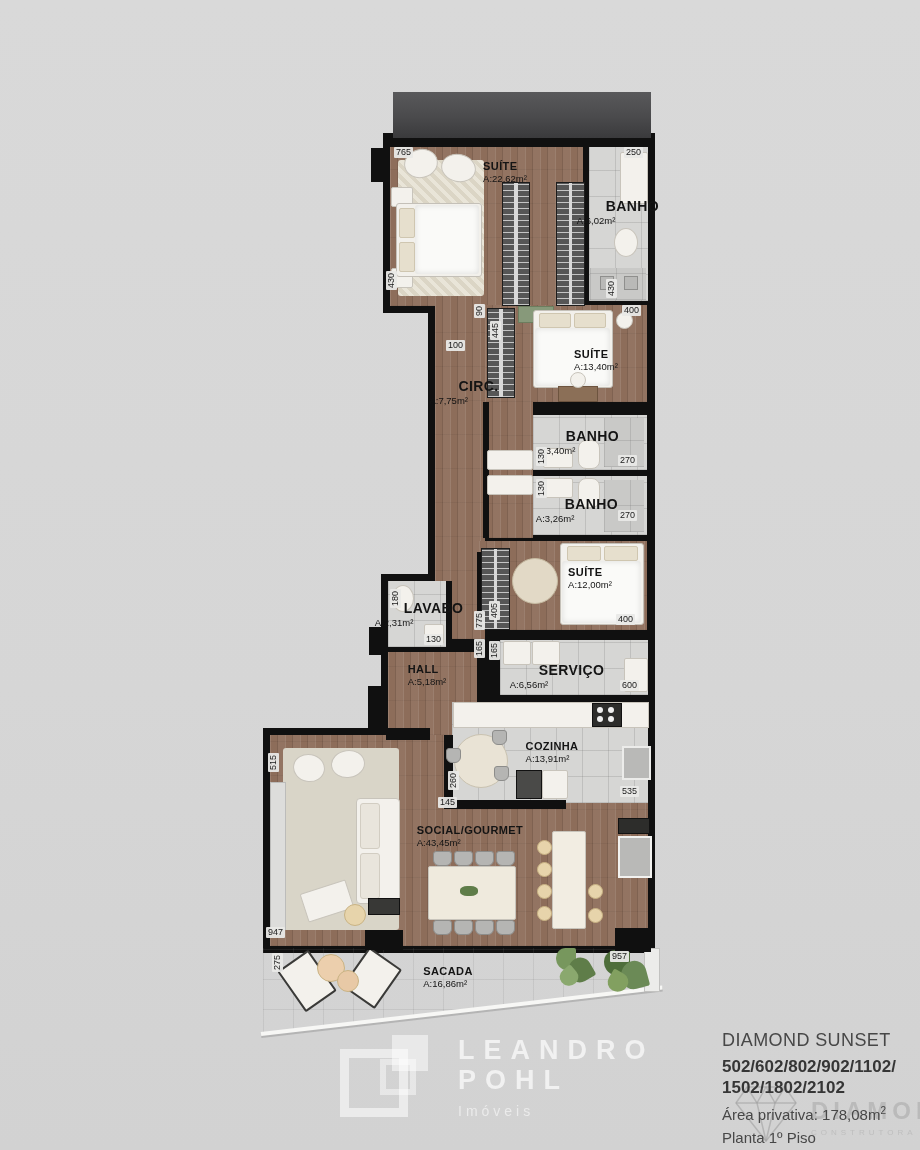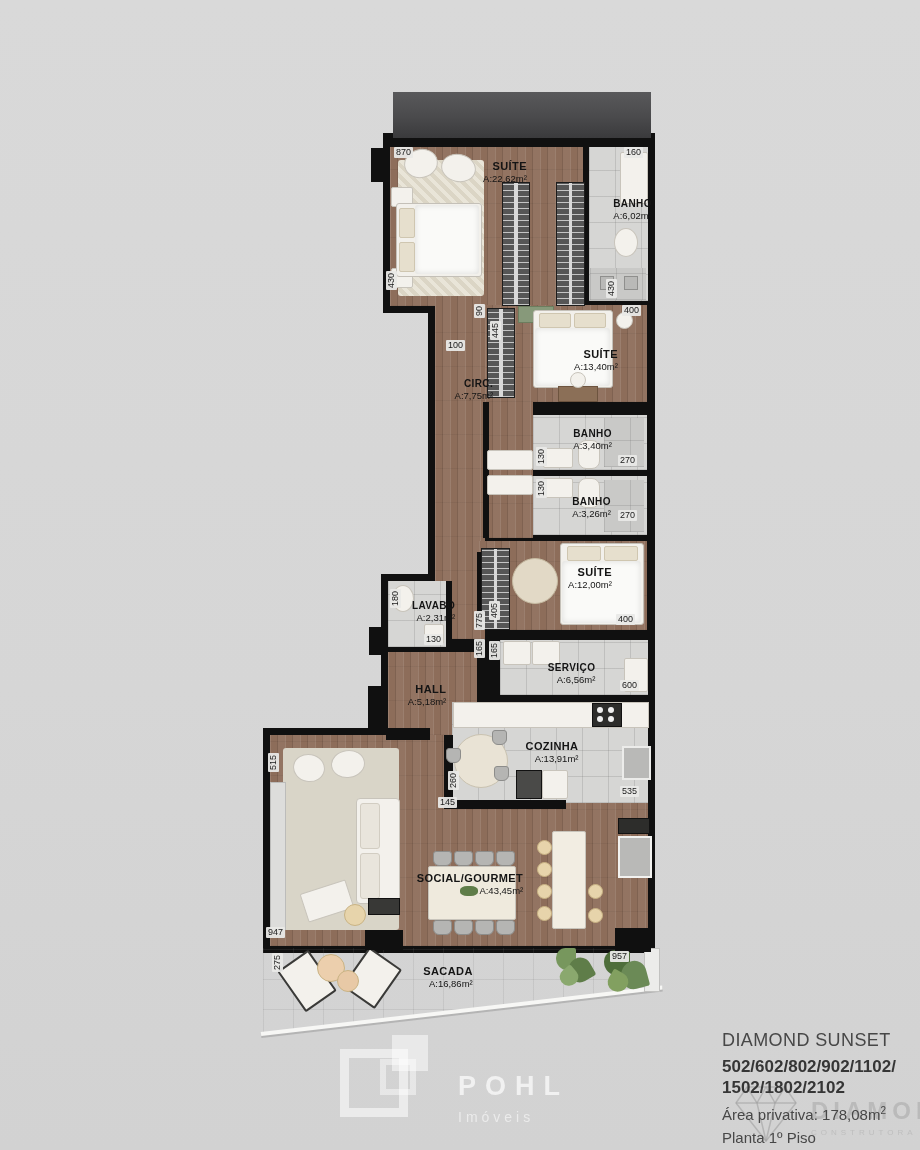--- a/index.html
+++ b/index.html
@@ -34,24 +34,24 @@
       linear-gradient(90deg, rgba(0,0,0,0) 44%, #d8d8d8 44% 56%, rgba(0,0,0,0) 56%),
       repeating-linear-gradient(0deg, rgba(255,255,255,.65) 0 1px, rgba(0,0,0,0) 1px 6px);}
   .bed{position:absolute;z-index:15;background:#f2f0eb;border:1px solid #c4c0b8;border-radius:3px;}
   .bed .pil{position:absolute;background:#e6dfcd;border:1px solid #cfc6b0;border-radius:2px;}
   .bed .duv{position:absolute;background:#fafaf8;border-radius:3px;box-shadow:inset 0 0 6px rgba(0,0,0,.12);}
   .dark{position:absolute;z-index:16;background:#2d2d2b;border:1px solid #111;}
   .stool{position:absolute;z-index:16;background:#e7d4ab;border:1px solid #c9b384;border-radius:50%;}
   .chairgray{position:absolute;z-index:16;background:#b5b5b3;border:1px solid #8d8d8b;border-radius:3px 3px 6px 6px;}
   .plantleaf{position:absolute;border-radius:50% 10% 50% 60%;z-index:18;}
   
-  .rlabel{position:absolute;z-index:25;transform:translateX(-50%);text-align:right;color:#141414;white-space:nowrap;}
+  .rlabel{position:absolute;z-index:25;transform:translateX(-50%);text-align:left;color:#141414;white-space:nowrap;}
   .rlabel .nm{font-weight:bold;font-size:11px;letter-spacing:.4px;}
   .rlabel .ar{font-size:9.5px;margin-top:1px;}
-  .rlabel.sm .nm{font-size:10px;padding-left:29px;}
+  .rlabel.sm .nm{font-size:14px;padding-left:29px;}
   
   .dim{position:absolute;z-index:30;font-size:9px;line-height:11px;color:#1a1a1a;
        background:rgba(233,233,231,.95);padding:0 2px;border-radius:1px;white-space:nowrap;}
   .dim.v{transform-origin:0 0;transform:rotate(-90deg);}
   
   .roof{position:absolute;left:393px;top:92px;width:258px;height:46px;z-index:4;
         background:linear-gradient(180deg,#59595b 0%,#4a4a4c 55%,#3a3a3c 100%);}
   
   .rail{position:absolute;z-index:13;background:#f7f7f5;box-shadow:0 2px 0 rgba(150,150,150,.5);}
   
@@ -60,21 +60,21 @@
   .footer .lb{font-size:17px;font-weight:bold;color:#363636;line-height:21px;}
   .footer .ln{font-size:15px;line-height:20px;margin-top:3px;}
   .footer sup{font-size:10px;}
   
   .wm-realtor{position:absolute;left:340px;top:1035px;z-index:39;display:flex;align-items:flex-start;}
   .wm-realtor .sq-big{width:50px;height:50px;border:9px solid rgba(255,255,255,.55);margin-top:14px;}
   .wm-realtor .sq-fill{position:absolute;left:52px;top:0;width:36px;height:36px;background:rgba(255,255,255,.5);}
   .wm-realtor .sq-mid{position:absolute;left:40px;top:24px;width:24px;height:24px;border:6px solid rgba(255,255,255,.45);}
   .wm-realtor .txt{margin-left:26px;color:rgba(255,255,255,.68);}
   .wm-realtor .nm1{font-size:27px;font-weight:bold;letter-spacing:9px;line-height:30px;}
-  .wm-realtor .nm2{font-size:27px;font-weight:bold;letter-spacing:9px;line-height:30px;margin-top:36px;}
+  .wm-realtor .nm2{font-size:27px;font-weight:bold;letter-spacing:9px;line-height:30px;}
   .wm-realtor .tg{font-size:14px;letter-spacing:4px;margin-top:8px;color:rgba(255,255,255,.55);}
   .wm-builder{position:absolute;left:735px;top:1085px;z-index:38;display:flex;align-items:flex-start;}
   .wm-builder .txt{margin-left:14px;margin-top:14px;color:rgba(178,178,178,.75);}
   .wm-builder .nm{font-size:24px;font-weight:bold;letter-spacing:5px;line-height:24px;}
   .wm-builder .tg{font-size:8px;letter-spacing:4px;margin-top:5px;color:rgba(185,185,185,.8);}
 </style>
 </head>
 <body>
 
 <div id="canvas">
@@ -259,43 +259,43 @@
       <div class="ar">A:3,26m²</div>
   </div>
   <div class="rlabel" style="left:590px;top:566px;">
     <div class="nm">SUÍTE</div>
       <div class="ar">A:12,00m²</div>
   </div>
   <div class="rlabel sm" style="left:419px;top:600px;">
     <div class="nm">LAVABO</div>
       <div class="ar">A:2,31m²</div>
   </div>
-  <div class="rlabel" style="left:427px;top:663px;margin-top:20px;">
+  <div class="rlabel" style="left:427px;top:663px;">
     <div class="nm">HALL</div>
       <div class="ar">A:5,18m²</div>
   </div>
   <div class="rlabel sm" style="left:557px;top:662px;">
     <div class="nm">SERVIÇO</div>
       <div class="ar">A:6,56m²</div>
   </div>
   <div class="rlabel" style="left:552px;top:740px;">
     <div class="nm">COZINHA</div>
       <div class="ar">A:13,91m²</div>
   </div>
-  <div class="rlabel" style="left:470px;top:824px;margin-top:48px;">
+  <div class="rlabel" style="left:470px;top:824px;">
     <div class="nm">SOCIAL/GOURMET</div>
       <div class="ar">A:43,45m²</div>
   </div>
   <div class="rlabel" style="left:448px;top:965px;">
     <div class="nm">SACADA</div>
       <div class="ar">A:16,86m²</div>
   </div>
 
-  <div class="dim" style="left:394px;top:147px;">870</div>
-  <div class="dim" style="left:624px;top:147px;">160</div>
+  <div class="dim" style="left:394px;top:147px;">765</div>
+  <div class="dim" style="left:624px;top:147px;">250</div>
   <div class="dim" style="left:622px;top:305px;">400</div>
   <div class="dim" style="left:446px;top:340px;">100</div>
   <div class="dim" style="left:618px;top:455px;">270</div>
   <div class="dim" style="left:618px;top:510px;">270</div>
   <div class="dim" style="left:616px;top:614px;">400</div>
   <div class="dim" style="left:424px;top:634px;">130</div>
   <div class="dim" style="left:620px;top:680px;">600</div>
   <div class="dim" style="left:620px;top:786px;">535</div>
   <div class="dim" style="left:438px;top:797px;">145</div>
   <div class="dim" style="left:266px;top:927px;">947</div>
@@ -316,20 +316,21 @@
   <div class="dim v" style="left:448px;top:790px;">260</div>
   <div class="dim v" style="left:272px;top:972px;">275</div>
 
   <div class="wm-realtor">
     <div style="position:relative;width:92px;height:92px;">
       <div class="sq-big"></div>
       <div class="sq-fill"></div>
       <div class="sq-mid"></div>
     </div>
     <div class="txt">
+      <div class="nm1">LEANDRO</div>
       <div class="nm2">POHL</div>
       <div class="tg">Imóveis</div>
     </div>
   </div>
 
   <div class="footer">
     <div class="l1">DIAMOND SUNSET</div>
     <div class="lb">502/602/802/902/1102/</div>
     <div class="lb">1502/1802/2102</div>
     <div class="ln"><span>Área privativa: 178,08m</span><sup>2</sup></div>

